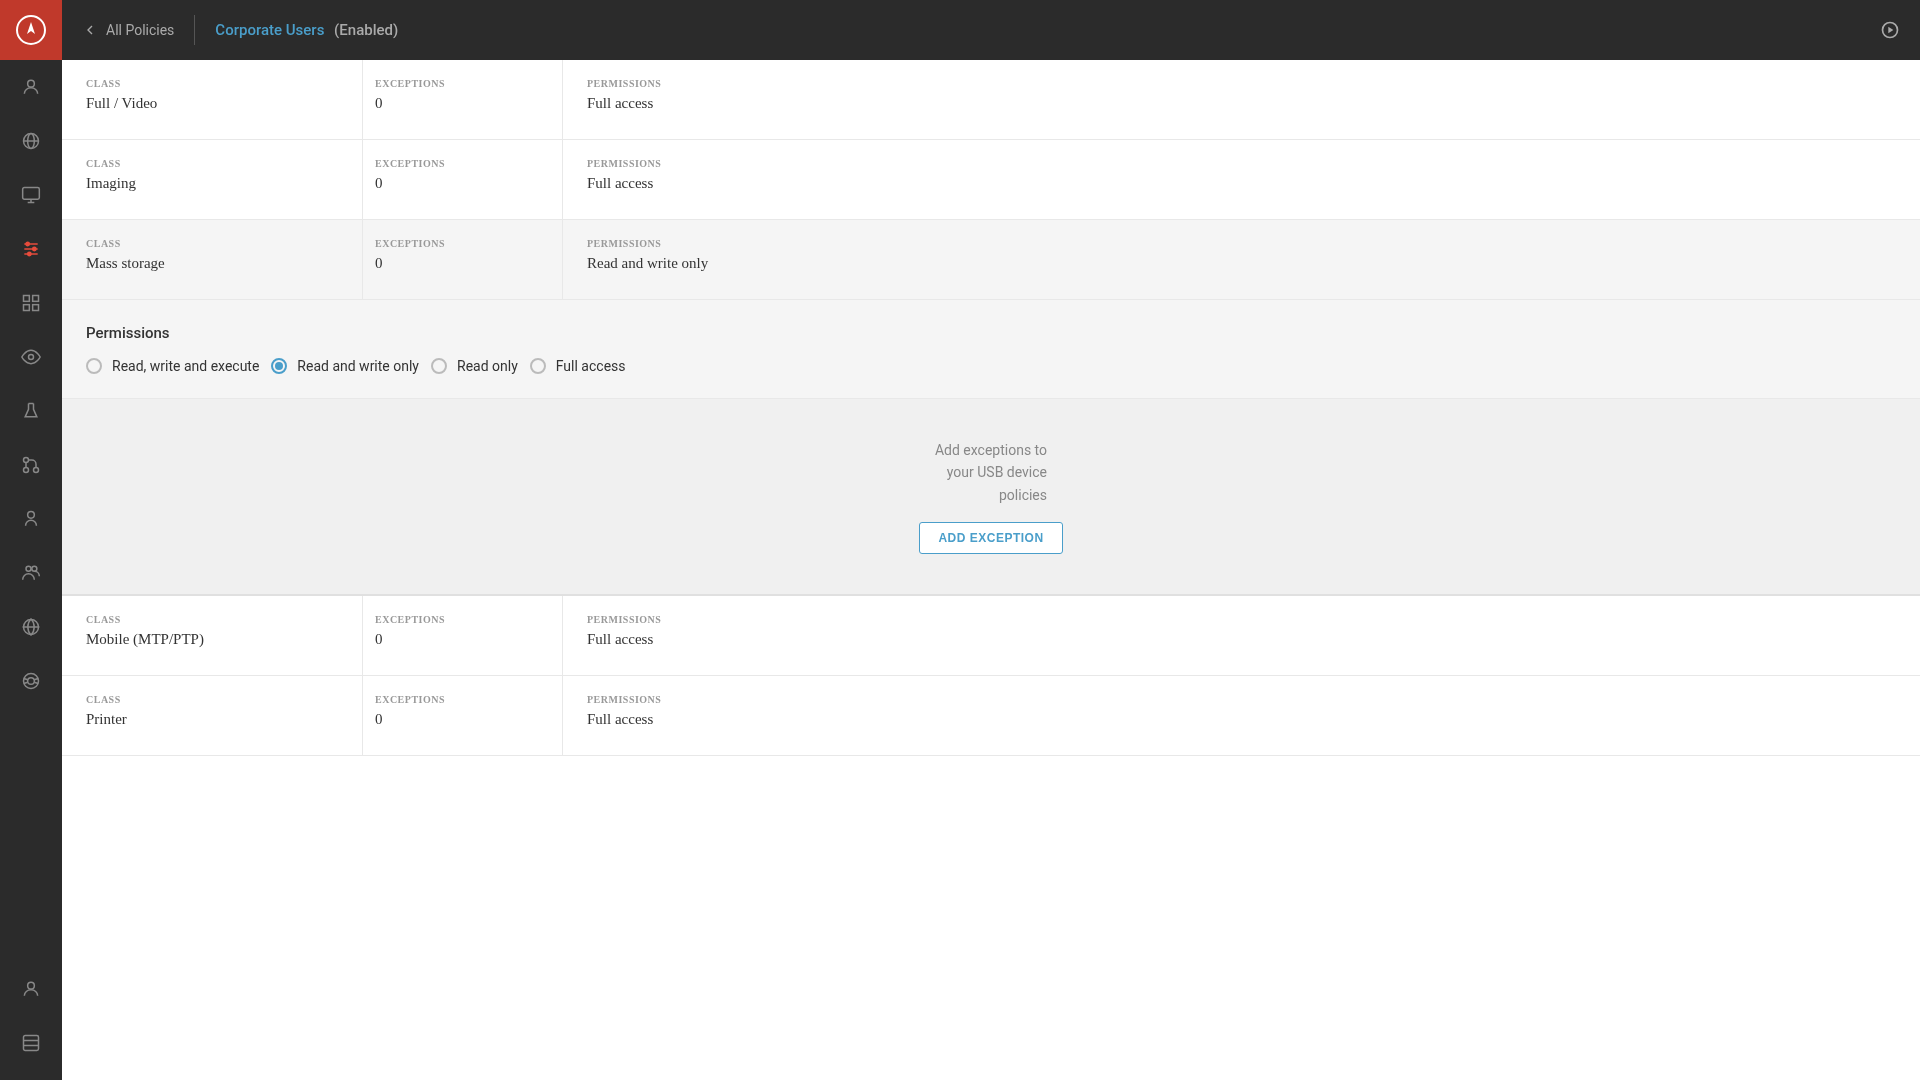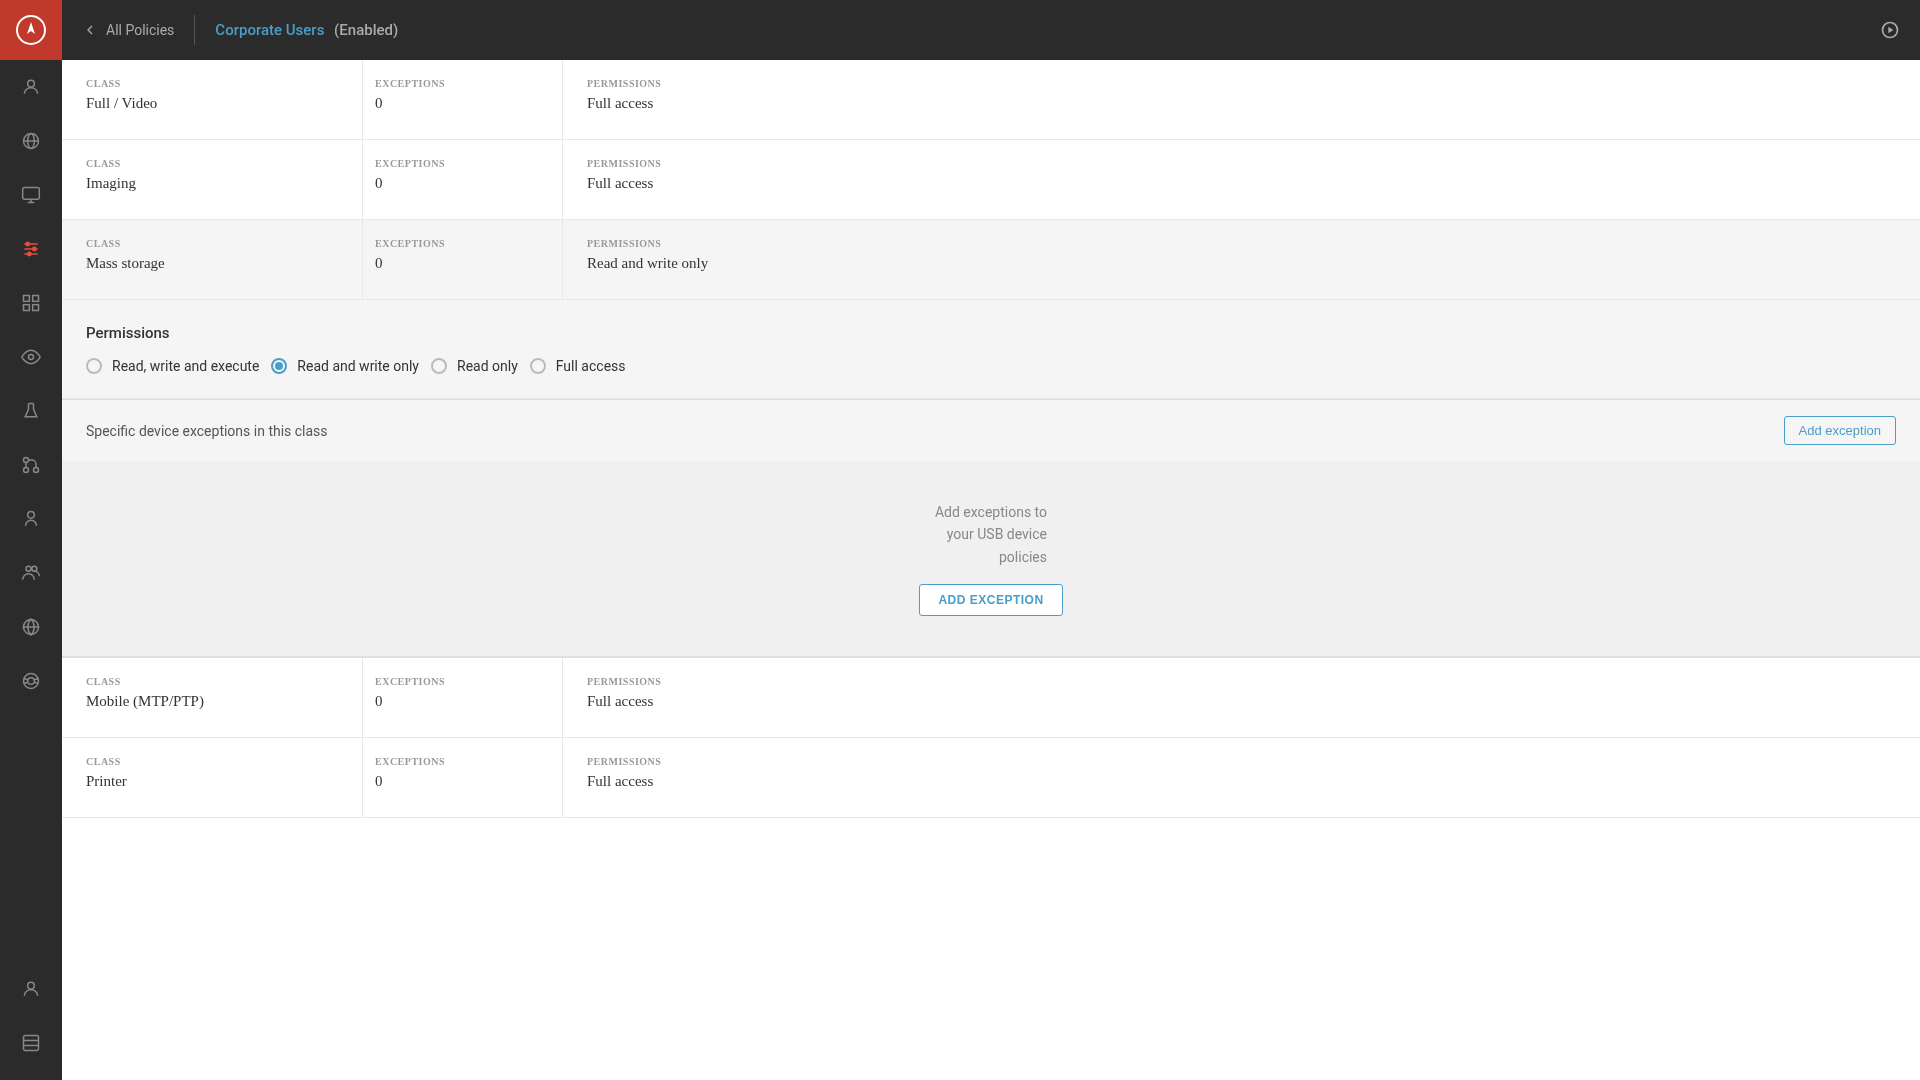--- a/index.html
+++ b/index.html
@@ -447,24 +447,20 @@
           <span>Read only</span>
         </div>
         <div class="radio-item">
           <div class="radio-circle"></div>
           <span>Full access</span>
         </div>
       </div>
     </div>
 
     <div class="exceptions-area">
-      <div class="exceptions-header">
-        <span class="exceptions-header-text">Specific device exceptions in this class</span>
-        <button class="add-exception-btn">Add exception</button>
-      </div>
       <div class="empty-exceptions">
         <div class="empty-text">
           <div>Add exceptions to</div>
           <div>your USB device</div>
           <div>policies</div>
         </div>
         <button class="add-exception-center-btn">ADD EXCEPTION</button>
       </div>
     </div>
 

